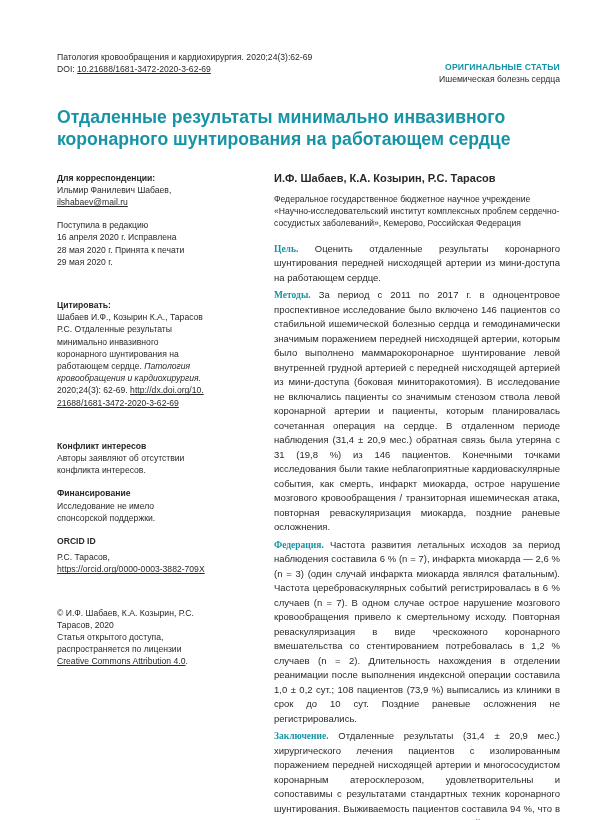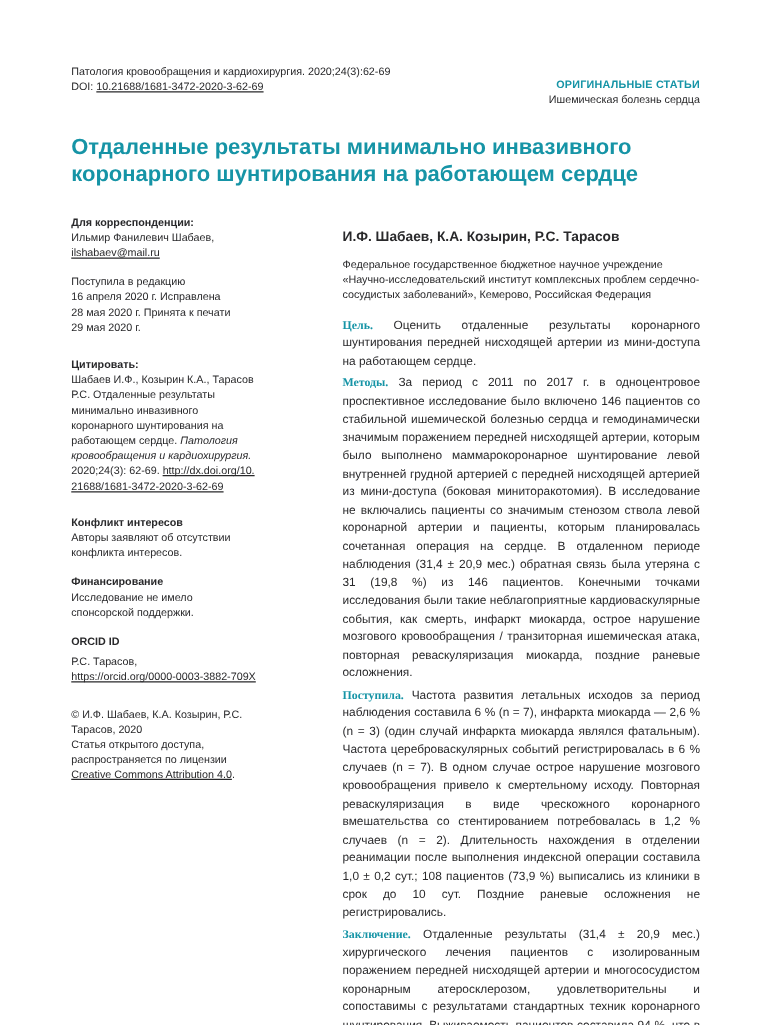--- a/index.html
+++ b/index.html
@@ -20,25 +20,25 @@
   .title {
     color:#1694a6; font-weight:bold; font-size:17.6px; line-height:22.5px;
     margin:20px 0 0 0; max-width:520px;
   }
 
   
   .content { display:flex; margin-top:21px;gap:42px; }
   .sidebar { width:148px; margin-right:27px; flex-shrink:0; font-size:8.6px; line-height:12.2px; }
   .sb-block { margin-bottom:11px; }
   .sb-title { font-weight:bold; }
-  .sb-gap { margin-top:17px; }
+  .sb-gap { margin-top:31px; }
   .italic { font-style:italic; }
 
   .main { flex:1; min-width:0; }
-  .authors { font-weight:bold; font-size:11px; margin-bottom:9px;margin-top:12px; }
+  .authors { font-weight:bold; font-size:11px; margin-bottom:9px; }
   .affiliation { font-size:8.6px; line-height:12px; margin-bottom:13px; max-width:300px; }
   .abs { font-size:9.5px; line-height:14.5px; text-align:justify; margin:0 0 3px 0; }
   .abs-label { font-weight:bold; color:#1694a6;font-family:Liberation Serif, serif; }
 </style>
 </head>
 <body>
 
 <div class="page">
 
   <div class="header">
@@ -114,21 +114,21 @@
 
       <p class="abs">
         <span class="abs-label">Цель.</span>
         <span>Оценить отдаленные результаты коронарного шунтирования передней нисходящей артерии из мини-доступа на работающем сердце.</span>
       </p>
       <p class="abs">
         <span class="abs-label">Методы.</span>
         <span>За период с 2011 по 2017 г. в одноцентровое проспективное исследование было включено 146 пациентов со стабильной ишемической болезнью сердца и гемодинамически значимым поражением передней нисходящей артерии, которым было выполнено маммарокоронарное шунтирование левой внутренней грудной артерией с передней нисходящей артерией из мини-доступа (боковая миниторакотомия). В исследование не включались пациенты со значимым стенозом ствола левой коронарной артерии и пациенты, которым планировалась сочетанная операция на сердце. В отдаленном периоде наблюдения (31,4 ± 20,9 мес.) обратная связь была утеряна с 31 (19,8 %) из 146 пациентов. Конечными точками исследования были такие неблагоприятные кардиоваскулярные события, как смерть, инфаркт миокарда, острое нарушение мозгового кровообращения / транзиторная ишемическая атака, повторная реваскуляризация миокарда, поздние раневые осложнения.</span>
       </p>
       <p class="abs">
-        <span class="abs-label">Поступила.</span>
+        <span class="abs-label">Федерация.</span>
         <span>Частота развития летальных исходов за период наблюдения составила 6 % (n = 7), инфаркта миокарда — 2,6 % (n = 3) (один случай инфаркта миокарда являлся фатальным). Частота цереброваскулярных событий регистрировалась в 6 % случаев (n = 7). В одном случае острое нарушение мозгового кровообращения привело к смертельному исходу. Повторная реваскуляризация в виде чрескожного коронарного вмешательства со стентированием потребовалась в 1,2 % случаев (n = 2). Длительность нахождения в отделении реанимации после выполнения индексной операции составила 1,0 ± 0,2 сут.; 108 пациентов (73,9 %) выписались из клиники в срок до 10 сут. Поздние раневые осложнения не регистрировались.</span>
       </p>
       <p class="abs">
         <span class="abs-label">Заключение.</span>
         <span>Отдаленные результаты (31,4 ± 20,9 мес.) хирургического лечения пациентов с изолированным поражением передней нисходящей артерии и многососудистом коронарным атеросклерозом, удовлетворительны и сопоставимы с результатами стандартных техник коронарного шунтирования. Выживаемость пациентов составила 94 %, что в сочетании с отсутствием раневых осложнений в госпитальном и отдаленном периодах наблюдения дает основание для более частого применения малоинвазивного коронарного шунтирования на работающем сердце и позволяет успешно реваскуляризировать миокард.</span>
       </p>
       <p class="abs" style="margin-top:6px;">
         <span class="abs-label">Ключевые слова:</span>
         <span>коронарное шунтирование на работающем сердце; минимально инвазивное коронарное шунтирование; MIDCAB</span>
       </p>

